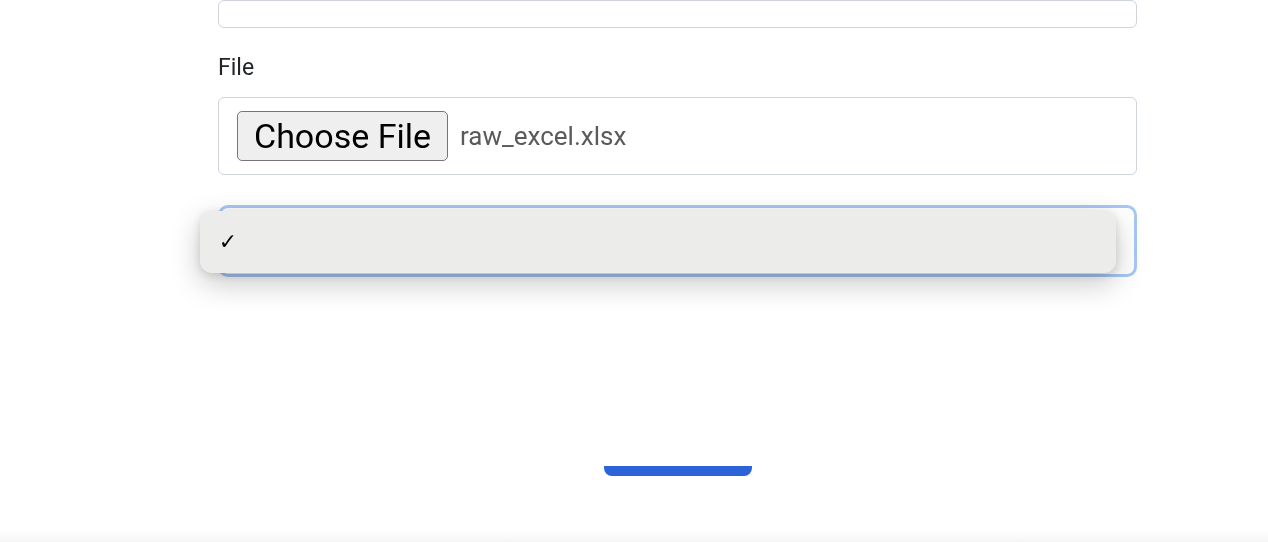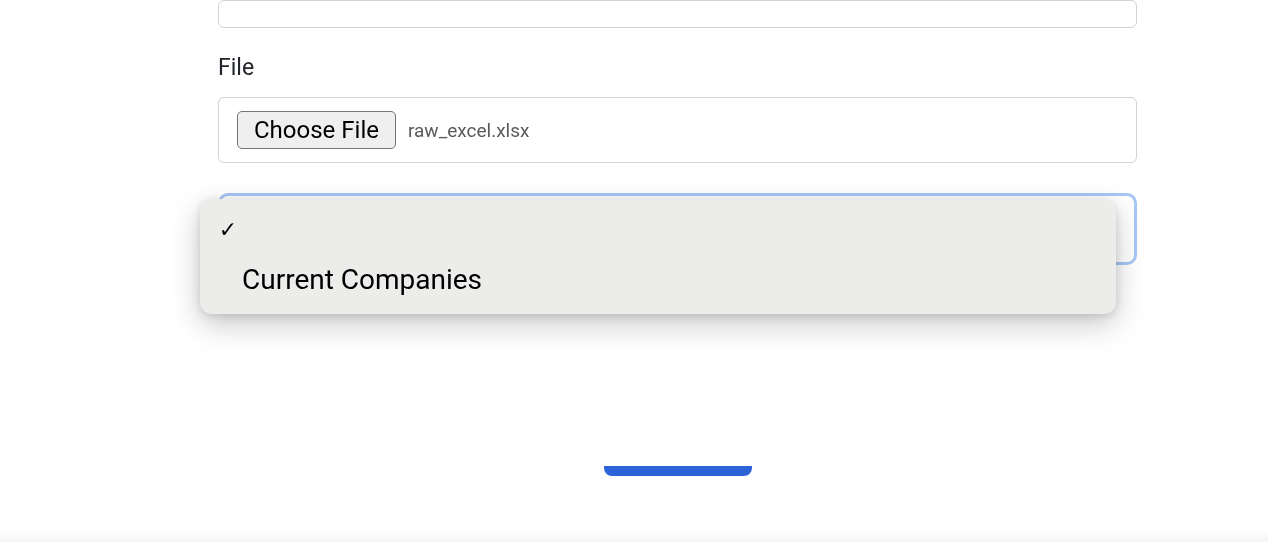--- a/index.html
+++ b/index.html
@@ -42,28 +42,28 @@
       padding: 13px 18px;
       display: flex;
       align-items: center;
       gap: 12px;
       margin-bottom: 30px;
     }
     .choose-file-btn {
       background: #efefef;
       border: 1px solid #767676;
       border-radius: 5px;
-      font-size: 24px;
+      font-size: 34px;
       color: #000;
       padding: 4px 16px;
       cursor: pointer;
       font-family: inherit;
     }
     .file-name {
-      font-size: 19px;
+      font-size: 26px;
       color: #5a5a5a;
     }
     .select-wrapper {
       position: relative;
       width: 919px;
     }
     .select-focus-ring {
       border: 3px solid #a7c7f5;
       border-radius: 10px;
       height: 72px;
@@ -138,24 +138,20 @@
 
   <div class="select-wrapper">
     <div class="select-focus-ring"></div>
 
     <div class="dropdown-menu">
       <div class="dropdown-option">
         <span class="checkmark-slot">
             <span class="checkmark-icon">✓</span>
           </span>
       </div>
-      <div class="dropdown-option">
-        <span class="checkmark-slot"></span>
-        <span>Current Companies</span>
-      </div>
     </div>
   </div>
 
 </div>
 
 <div class="submit-btn-partial"></div>
 
 <div class="bottom-shadow"></div>
 
 </body></html>

